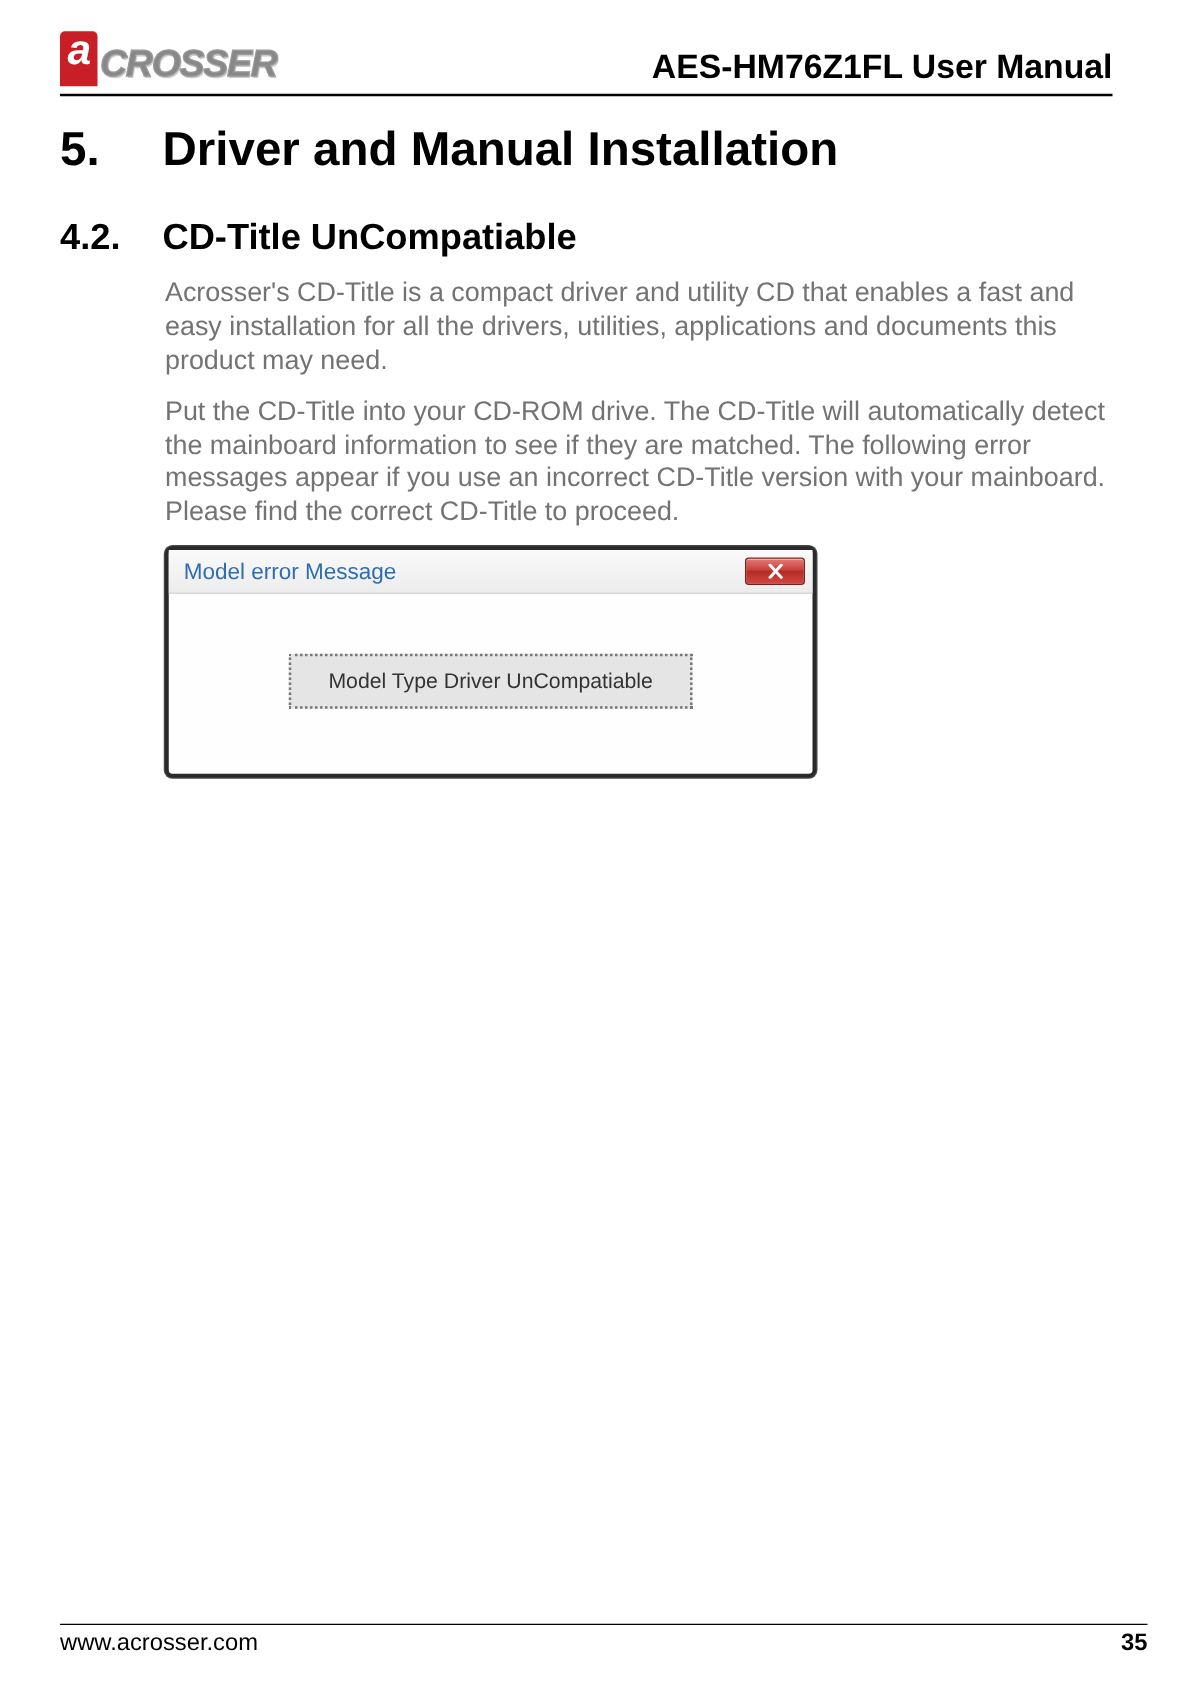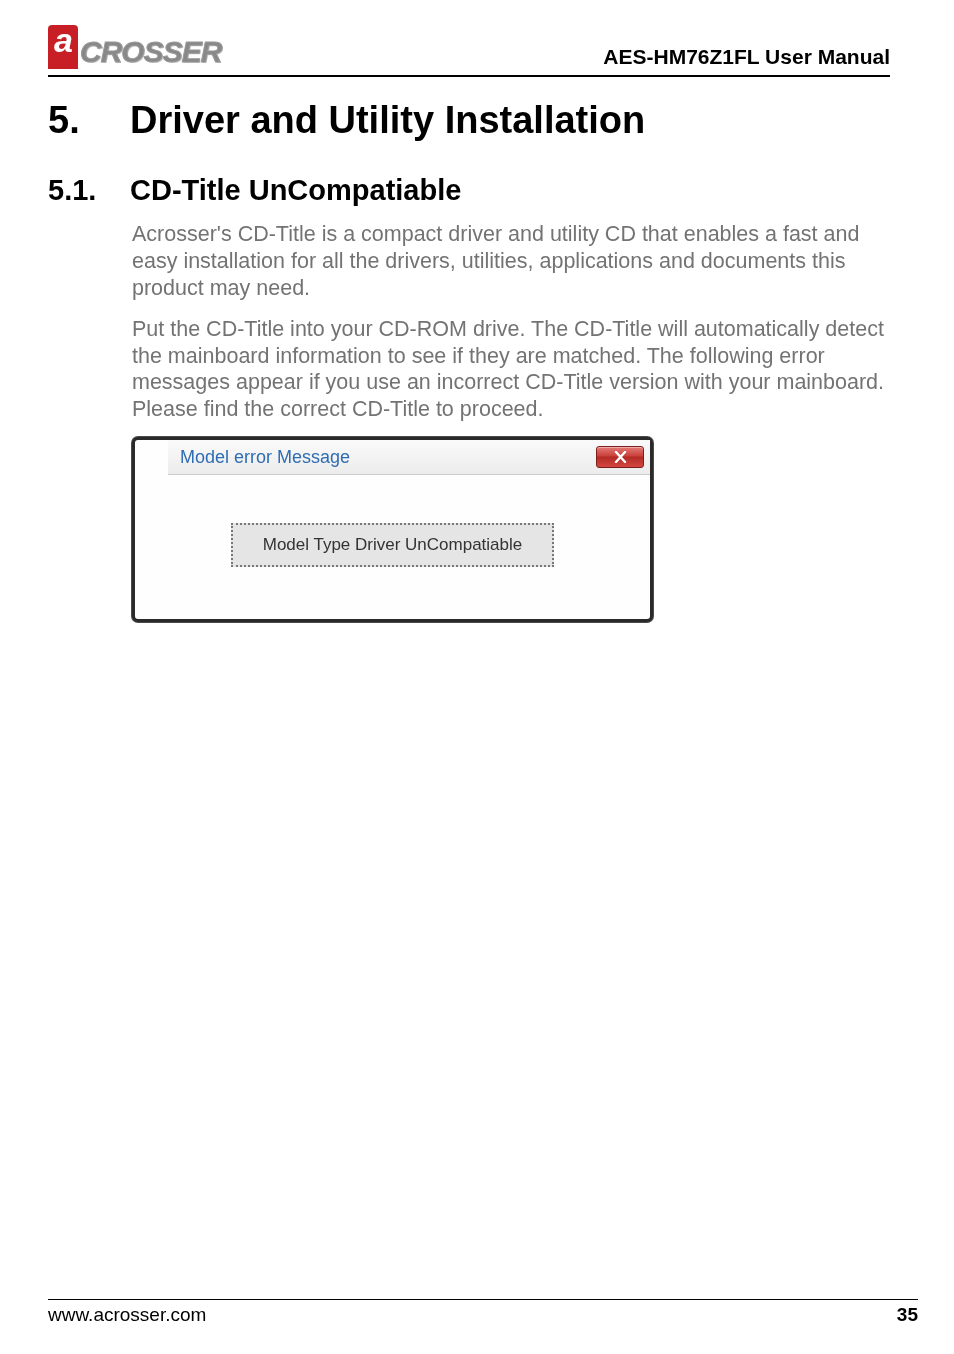--- a/index.html
+++ b/index.html
@@ -59,21 +59,21 @@
       top: -4px;
       left: 6px;
       font-family: Arial, sans-serif;
       font-style: italic;
       font-weight: bold;
       font-size: 34px;
       color: #fff;
     }
     .header-right {
       font-weight: bold;
-      font-size: 21px;
+      font-size: 27px;
       color: #000;
       padding-bottom: 4px;
     }
     .chapter-title {
       font-family: Arial, Helvetica, sans-serif;
       font-weight: 900;
       font-size: 38px;
       color: #000;
       margin-bottom: 32px;
     }
@@ -111,21 +111,20 @@
       background: #fefefe;
       box-shadow: 0 0 0 1px #4a4a4a;
     }
     .dialog-titlebar {
       display: flex;
       justify-content: space-between;
       align-items: center;
       padding: 6px 6px 6px 12px;
       background: linear-gradient(#fafafa, #ececec);
       border-bottom: 1px solid #ccc;
-      margin-left: 33px;
     }
     .dialog-title {
       font-size: 18px;
       color: #2f6db3;
     }
     .close-btn {
       width: 48px;
       height: 22px;
       background: linear-gradient(#e47a76, #c9403a 45%, #b22b25 50%, #d44740);
       border: 1px solid #7c1f1c;
@@ -177,25 +176,25 @@
 <div class="page">
 
   <div class="header">
     <div class="logo">
       <span class="logo-a-block"></span><span class="logo-text">CROSSER</span>
     </div>
     <div class="header-right">AES-HM76Z1FL User Manual</div>
   </div>
 
   <h1 class="chapter-title">
-    <span class="chapter-number">5.</span><span>Driver and Utility Installation</span>
+    <span class="chapter-number">5.</span><span>Driver and Manual Installation</span>
   </h1>
 
   <h2 class="section-heading">
-    <span class="section-number">5.1.</span><span>CD-Title UnCompatiable</span>
+    <span class="section-number">4.2.</span><span>CD-Title UnCompatiable</span>
   </h2>
 
   <div class="content">
     <p class="para">Acrosser's CD-Title is a compact driver and utility CD that enables a fast and easy installation for all the drivers, utilities, applications and documents this product may need.</p>
     <p class="para">Put the CD-Title into your CD-ROM drive. The CD-Title will automatically detect the mainboard information to see if they are matched. The following error messages appear if you use an incorrect CD-Title version with your mainboard. Please find the correct CD-Title to proceed.</p>
 
     <div class="dialog-wrap">
       <div class="dialog-outer">
         <div class="dialog-titlebar">
           <div class="dialog-title">Model error Message</div>

